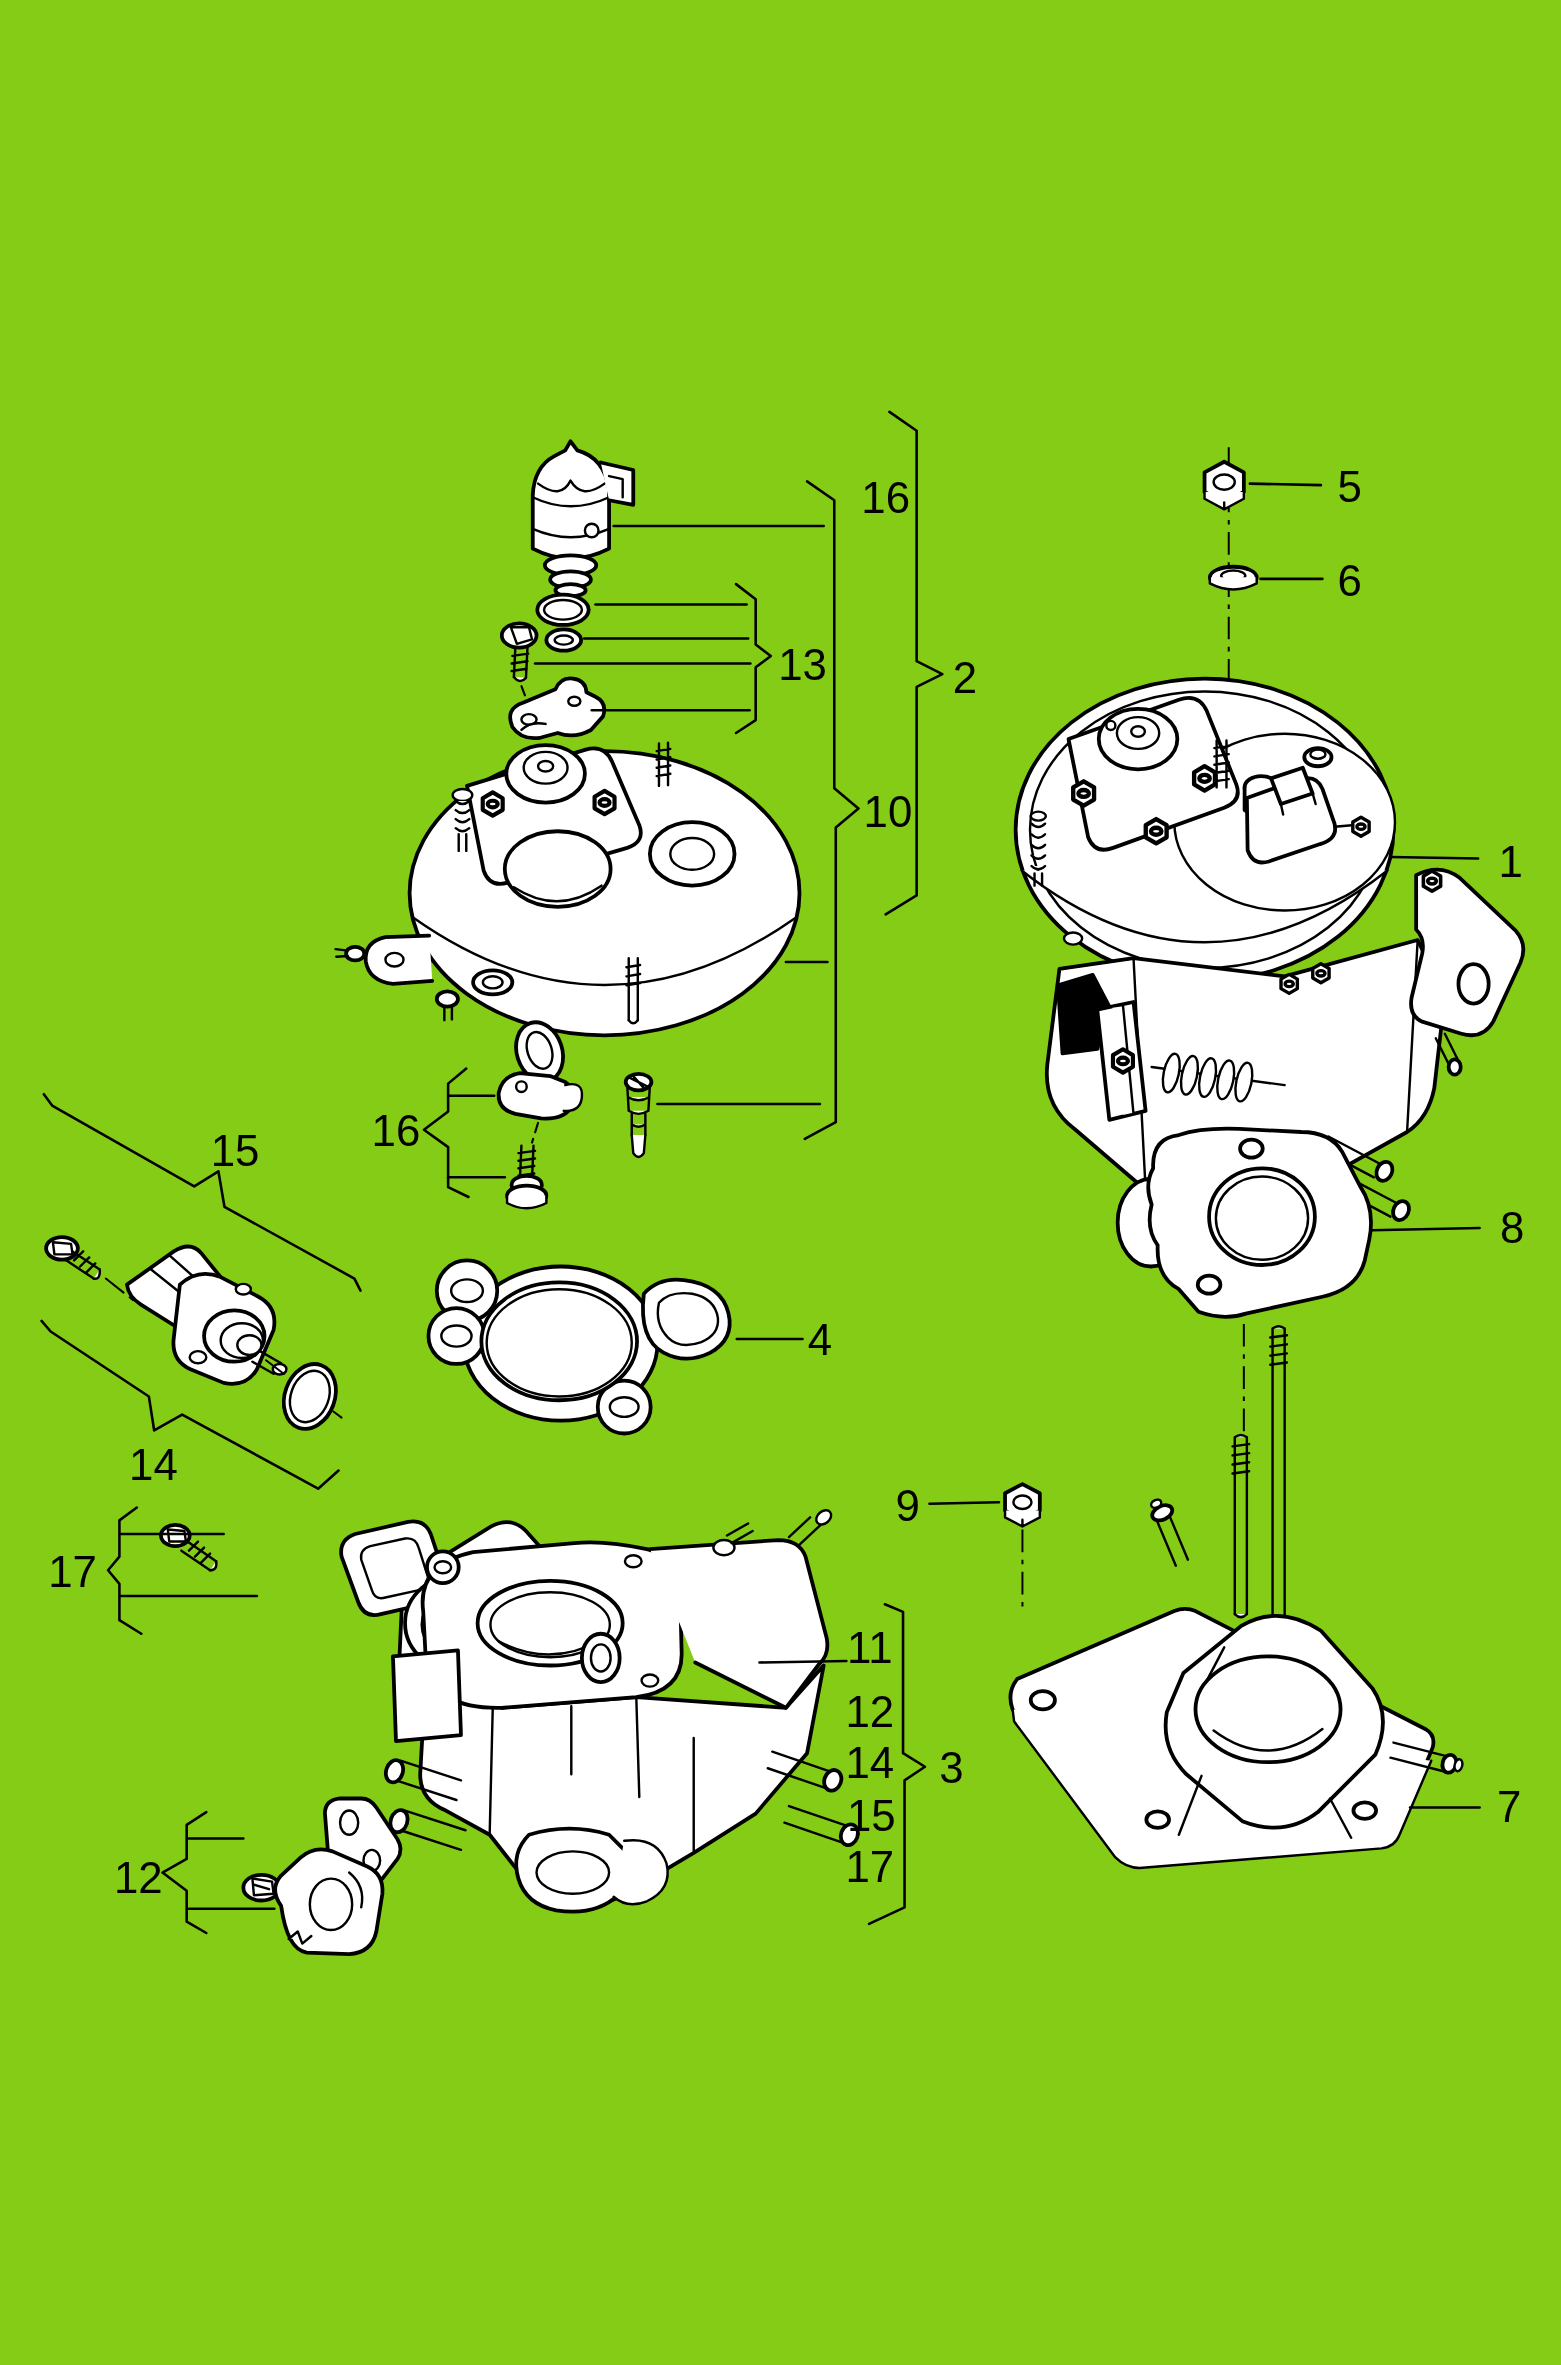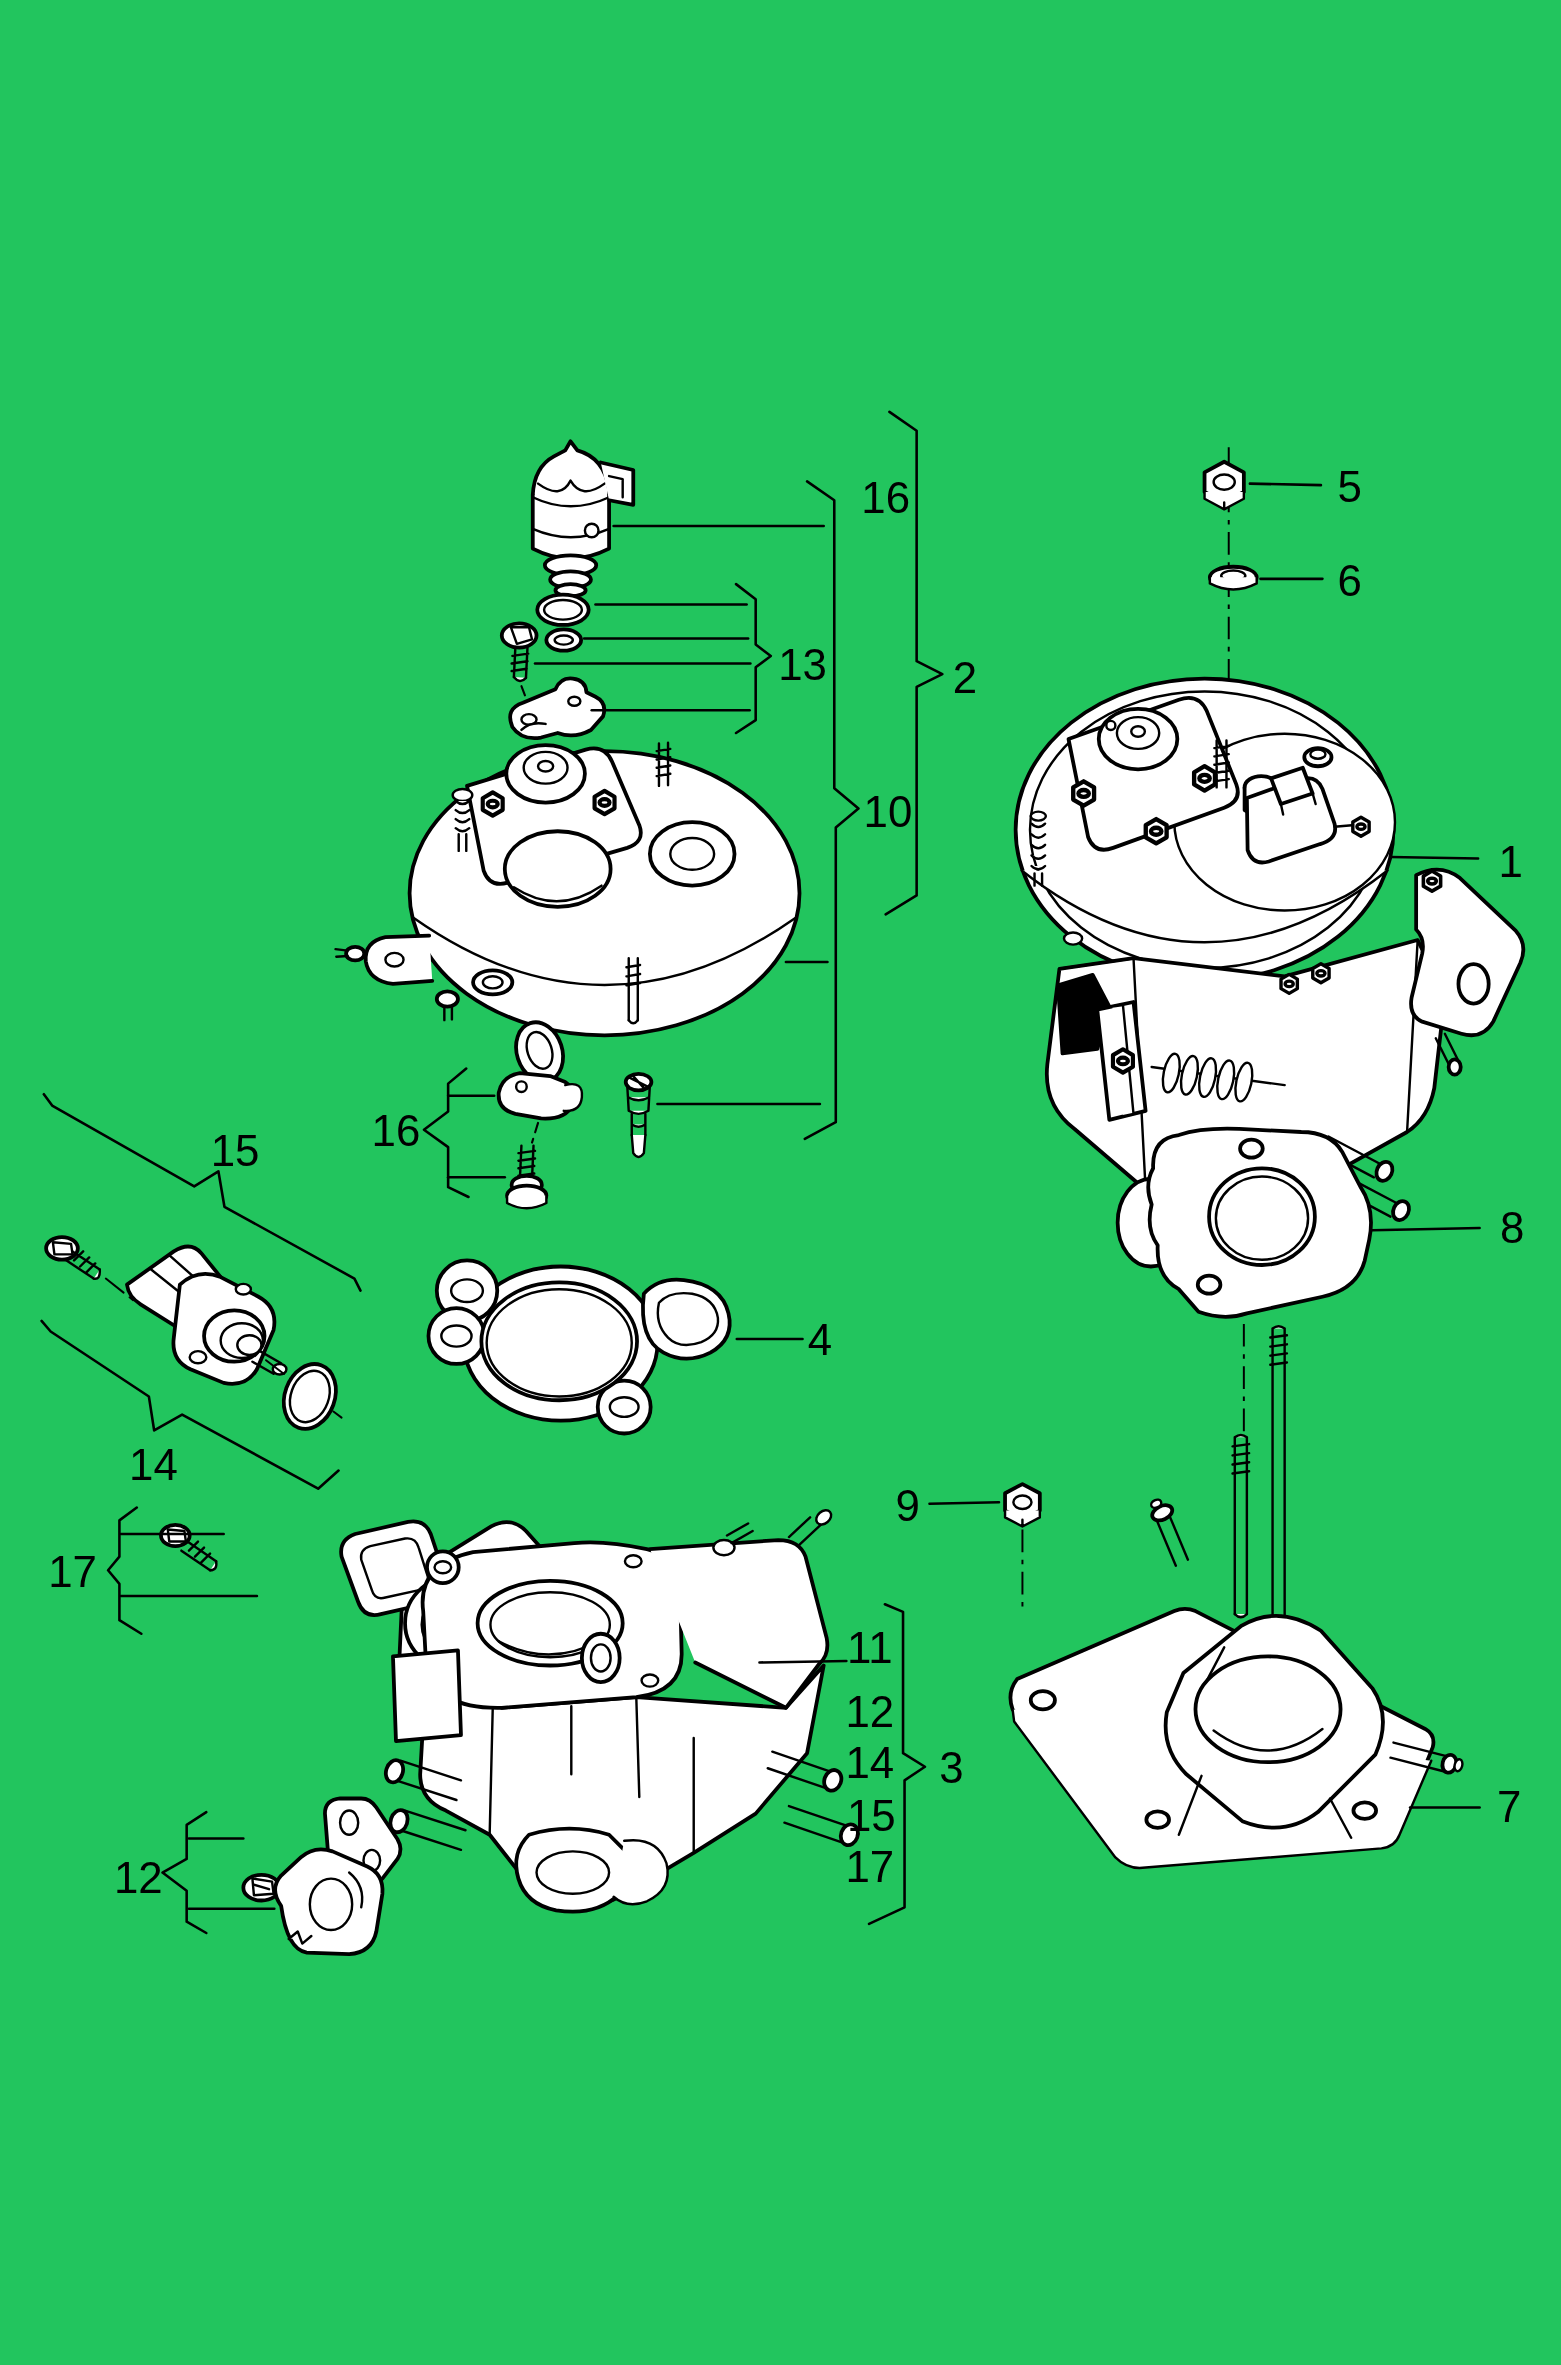--- a/index.html
+++ b/index.html
@@ -1,16 +1,16 @@
 <!DOCTYPE html>
 <html style="font-size:12px"><head>
 <meta charset="utf-8">
 <style>
   html,body{margin:0;padding:0;background:#fff;}
-  .stage{position:relative;width:1562px;height:2366px;background:#22c55e;overflow:hidden;}
+  .stage{position:relative;width:1562px;height:2366px;background:#84cc16;overflow:hidden;}
   svg{display:block;}
   
   .part   {fill:#ffffff;stroke:#000;stroke-width:5;stroke-linecap:round;stroke-linejoin:round;}
   .part .thin{stroke-width:3.2;}
   .part .solid{fill:#000;}
   .ldr    {fill:none;stroke:#000;stroke-width:3.4;stroke-linecap:round;}
   .brk    {fill:none;stroke:#000;stroke-width:3.4;stroke-linecap:round;stroke-linejoin:round;}
   .cline  {fill:none;stroke:#000;stroke-width:2.6;stroke-dasharray:30 10 6 10;}
   .dash   {fill:none;stroke:#000;stroke-width:2.8;stroke-dasharray:13 9;}
   .callout{font:400 58px "Liberation Sans", sans-serif;fill:#000;text-anchor:middle;dominant-baseline:central;}

